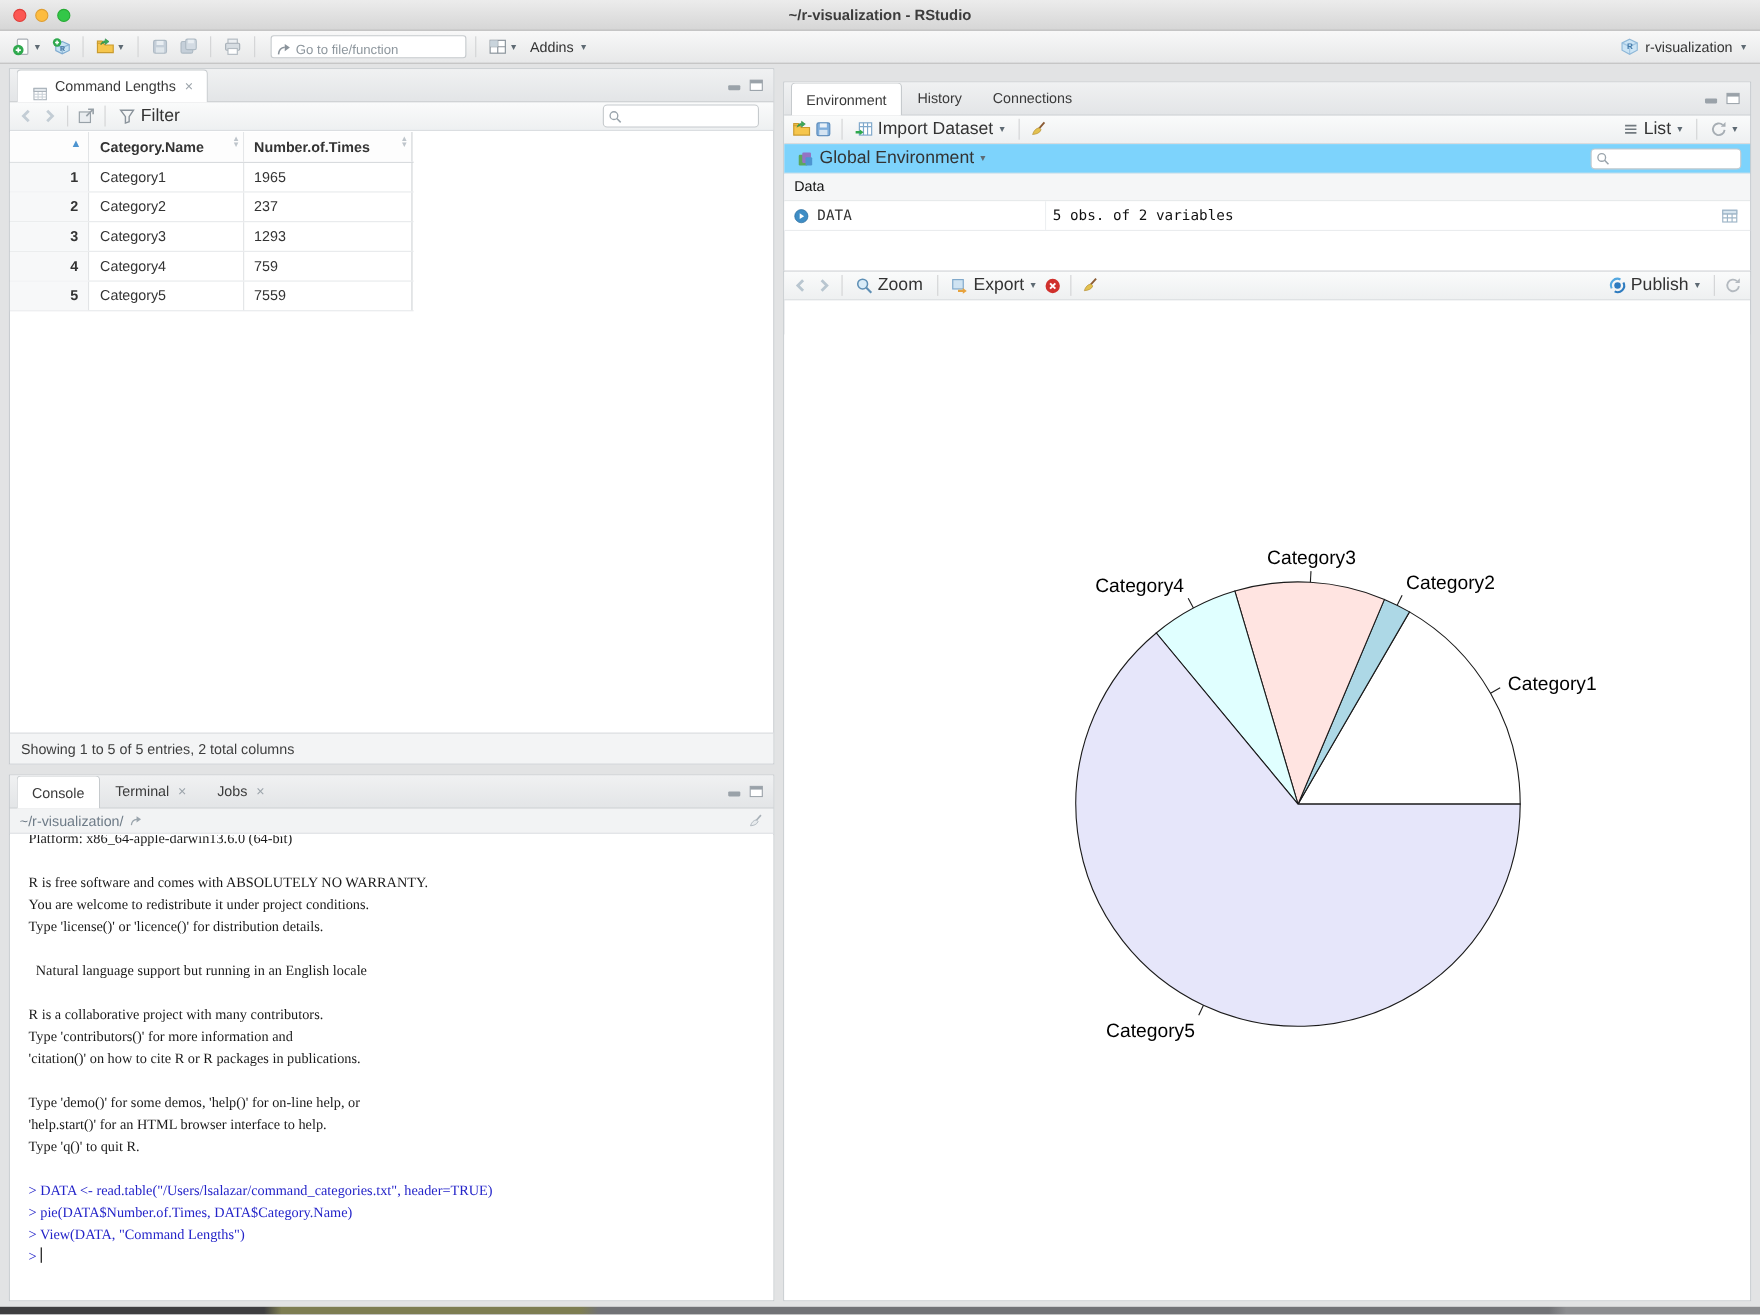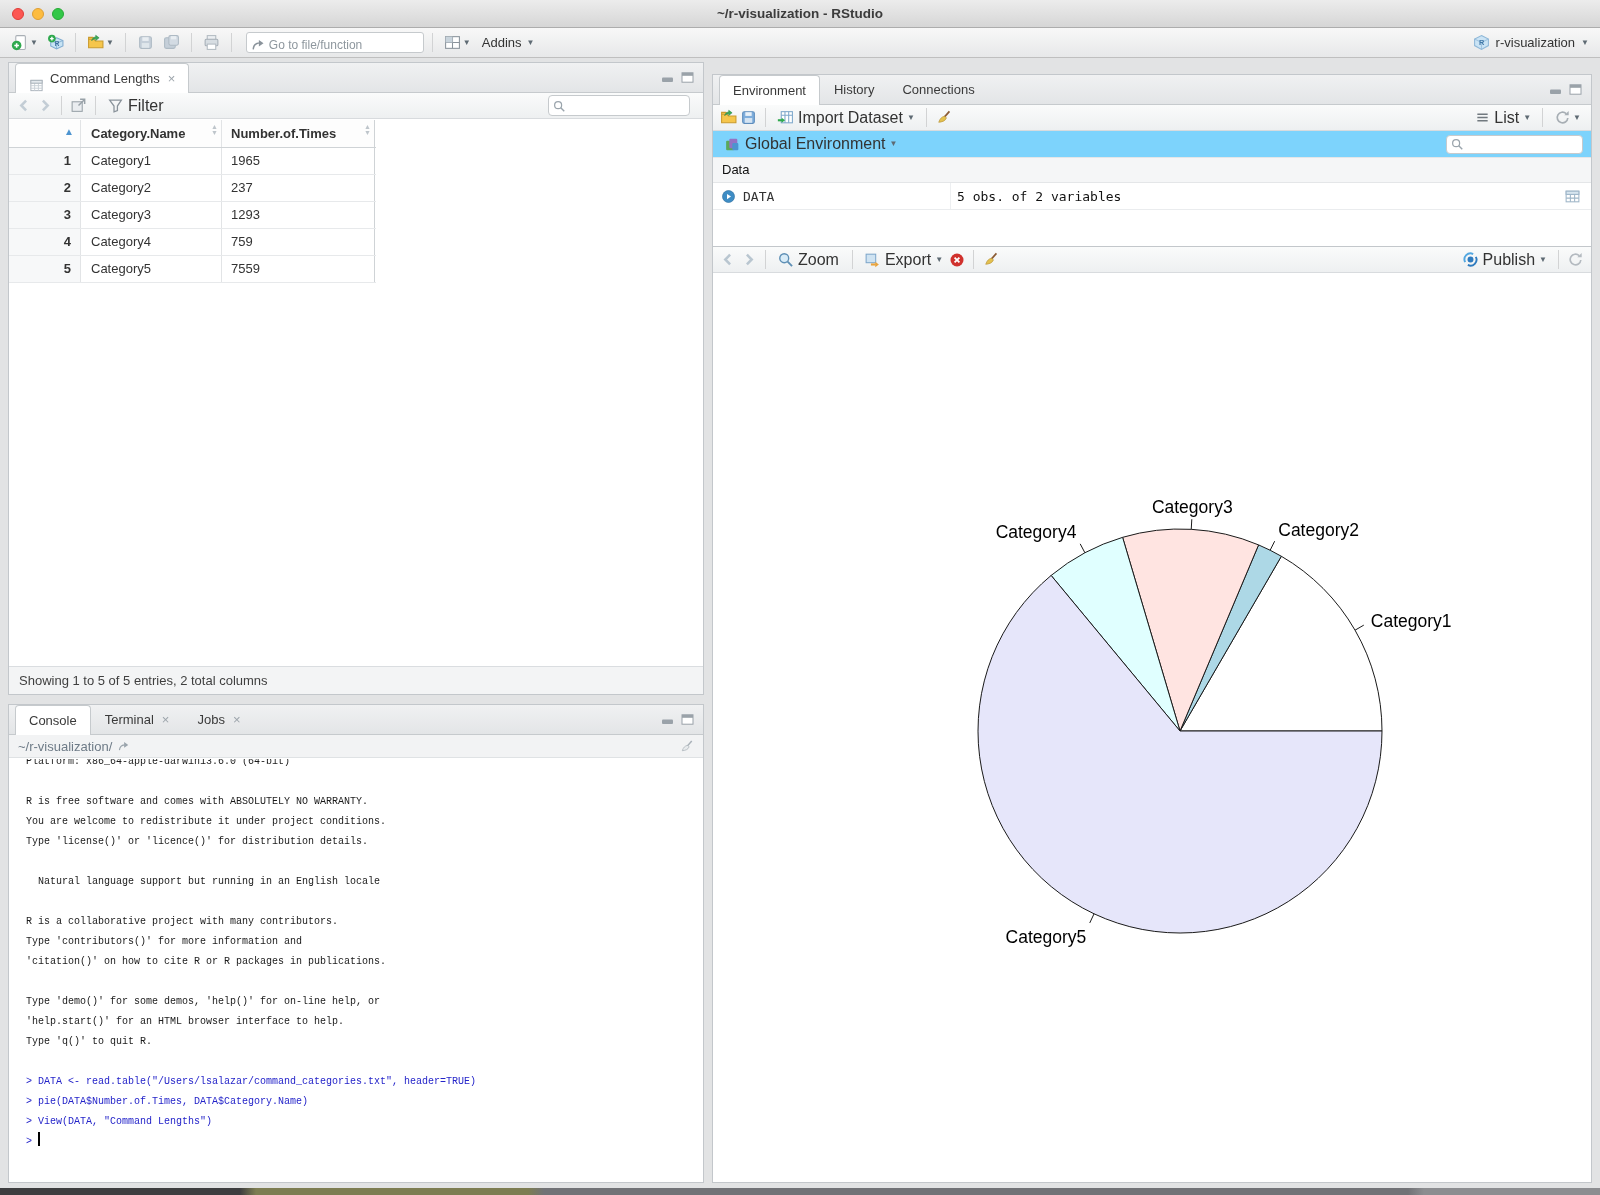--- a/index.html
+++ b/index.html
@@ -118,21 +118,21 @@
   .obj-grid { position:absolute; right:10px; top:5px; }
   
   .path-row { height:23px; background:#F2F3F4; border-bottom:1px solid #DFE2E4;
               display:flex; align-items:center; padding:0 9px; gap:5px;
               font-size:13px; color:#6E7B87; }
   .console-out {
     position:absolute; left:0; right:0; top:54px; bottom:0; overflow:hidden;
     padding-left:17px; background:#fff;
   }
   .console-inner { margin-top:-7px; }
-  .console-line { font-family:Liberation Mono, monospace; font-size:10px; line-height:20px;
+  .console-line { font-family:Liberation Serif, serif; font-size:13px; line-height:20px;
                   white-space:pre; min-height:20px; color:#1A1A1A; }
   .console-line.cmd { color:#2424C9; }
   .cursor { display:inline-block; width:1.5px; height:14px; background:#000; vertical-align:-2px; }
   
   .plot-area { position:absolute; left:0; right:0; top:57px; bottom:0; background:#fff; }
   .plot-area svg { display:block; }
   .red-x { width:16px; height:16px; }
 </style>
 </head>
 <body>

